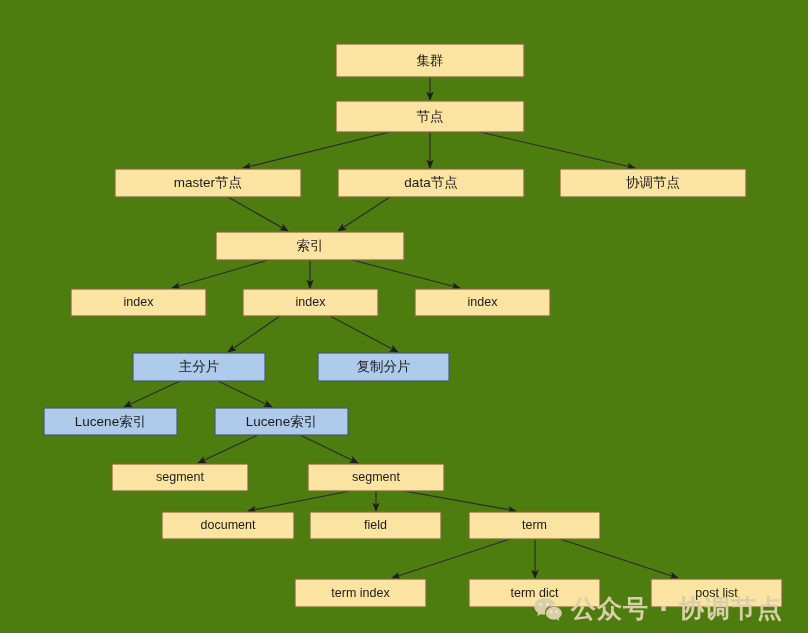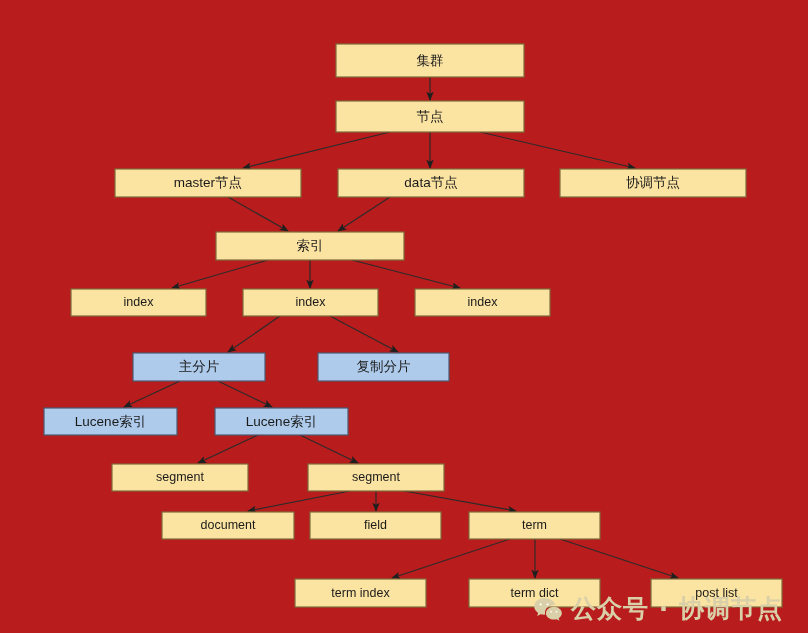--- a/index.html
+++ b/index.html
@@ -4,21 +4,21 @@
 <style>
   html, body {
     margin: 0;
     padding: 0;
     background: #f7f5e6;
   }
   #canvas {
     position: relative;
     width: 808px;
     height: 633px;
-    background: #b91c1c;
+    background: #4d7c0f;
     overflow: hidden;
     font-family: "Liberation Sans", "DejaVu Sans", sans-serif;
   }
   #diagram-svg {
     position: absolute;
     left: 0;
     top: 0;
     width: 808px;
     height: 633px;
   }

